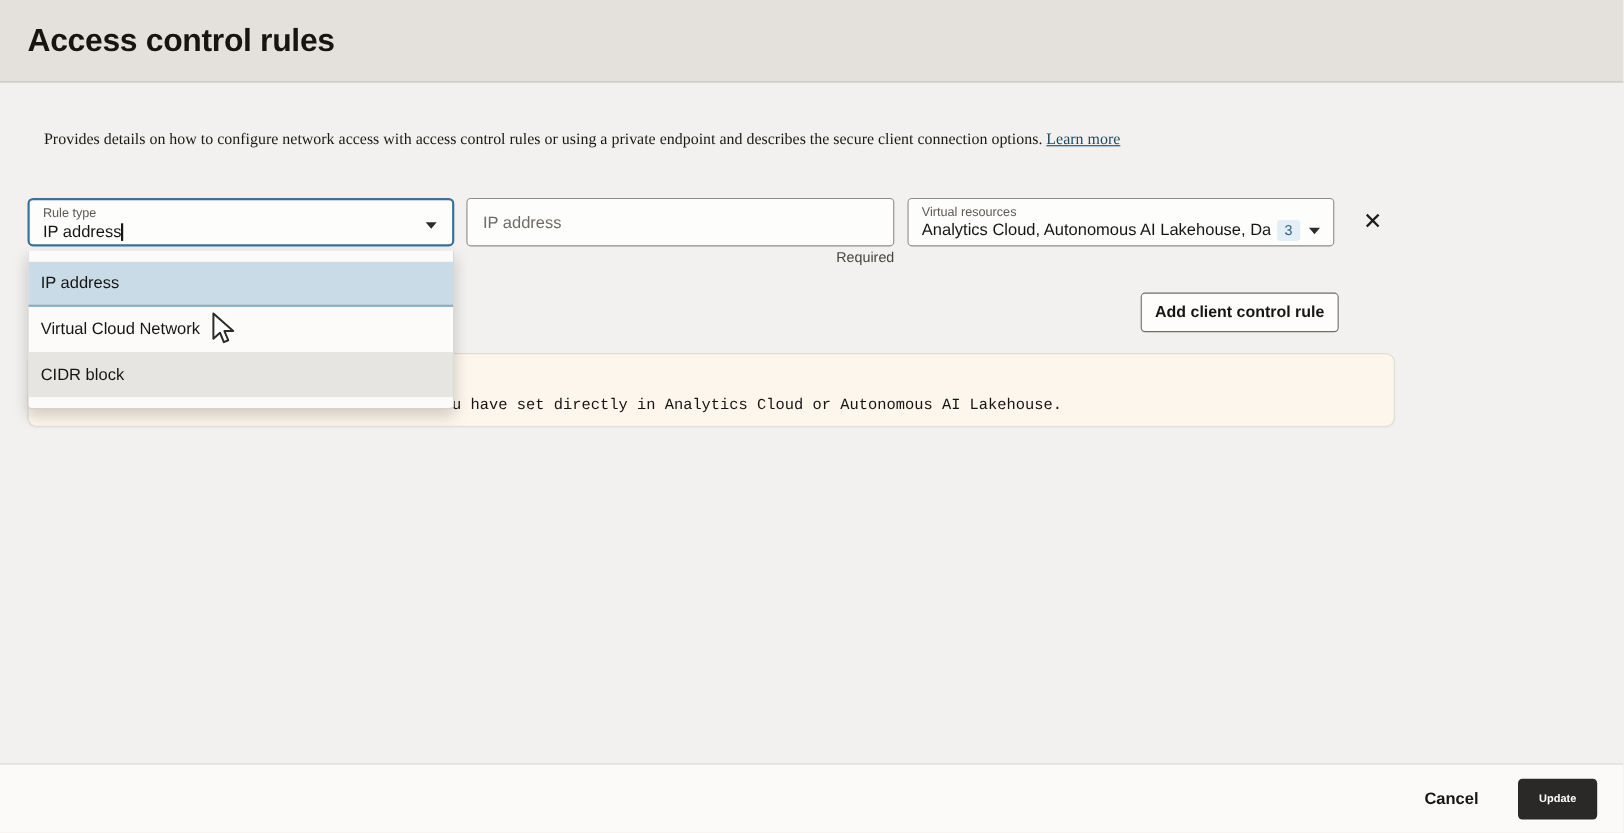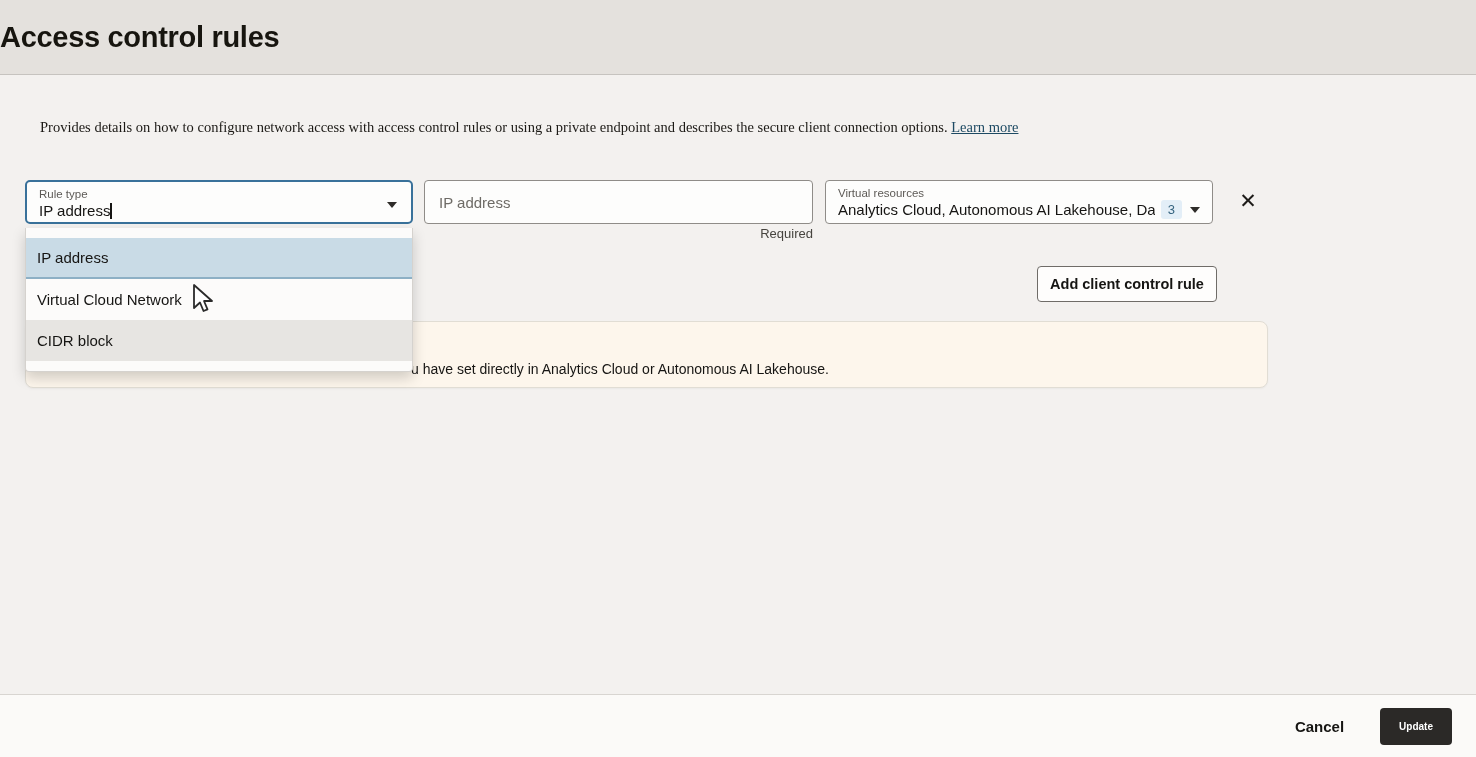--- a/index.html
+++ b/index.html
@@ -2,21 +2,21 @@
 <html><head>
 <meta charset="utf-8">
 <style>
   * { margin:0; padding:0; box-sizing:border-box; }
   body { font-family:"Liberation Sans", sans-serif; background:#f3f1ef; }
   .screen { position:relative; width:1476px; height:757px; background:#f3f1ef; overflow:hidden; }
 
   
   .page-header { position:absolute; top:0; left:0; right:0; height:75px;
     background:#e4e1dd; border-bottom:1px solid #c6c3bf;
-    display:flex; align-items:center; }
+    display:flex; align-items:center; padding-left:25px; }
   .page-title { font-size:29px; font-weight:bold; color:#17150f; letter-spacing:-0.3px; }
 
   
   .intro { position:absolute; left:40px; top:119px; font-size:14.5px; color:#1b1915;font-family:Liberation Serif, serif; }
   .learn-more { color:#1d4a63; text-decoration:underline; cursor:pointer; }
 
   
   .field { position:absolute; top:180px; height:44px; background:#fdfdfc;
     border:1px solid #8f8c88; border-radius:4px; }
   .field.focused { border:2px solid #39719a; border-radius:5px; }
@@ -45,21 +45,21 @@
     display:flex; align-items:center; justify-content:center; }
 
   
   .add-rule-button { position:absolute; left:1037px; top:266px; width:180px; height:36px;
     background:#fefdfc; border:1px solid #6f6c68; border-radius:4px;
     font-family:"Liberation Sans", sans-serif; font-size:14.5px; font-weight:bold; color:#161513; cursor:pointer; }
 
   
   .notice-box { position:absolute; left:25px; top:321px; width:1243px; height:67px;
     background:#fdf6ec; border:1px solid #e1ddd4; border-radius:8px;
-    box-shadow:0 1px 2px rgba(0,0,0,0.04); }
+    box-shadow:0 1px 2px rgba(0,0,0,0.04);font-family:Liberation Mono, monospace; }
   .notice-text { position:absolute; left:385px; top:39px; font-size:14px; color:#161513; white-space:nowrap; }
 
   
   .dropdown-menu { position:absolute; left:25px; top:228px; width:388px; z-index:5;
     background:#fcfbfa; border:1px solid #d5d2ce; border-top:none; border-radius:0 0 4px 4px;
     box-shadow:0 6px 14px rgba(0,0,0,0.18); padding:10px 0 10px 0; }
   .dropdown-option { height:41px; display:flex; align-items:center; padding:0 11px;
     font-size:15px; color:#161513; cursor:pointer; }
   .dropdown-option.selected { background:#c9dbe6; border-bottom:2px solid #8db0c5; }
   .dropdown-option.hovered { background:#e7e5e2; }

